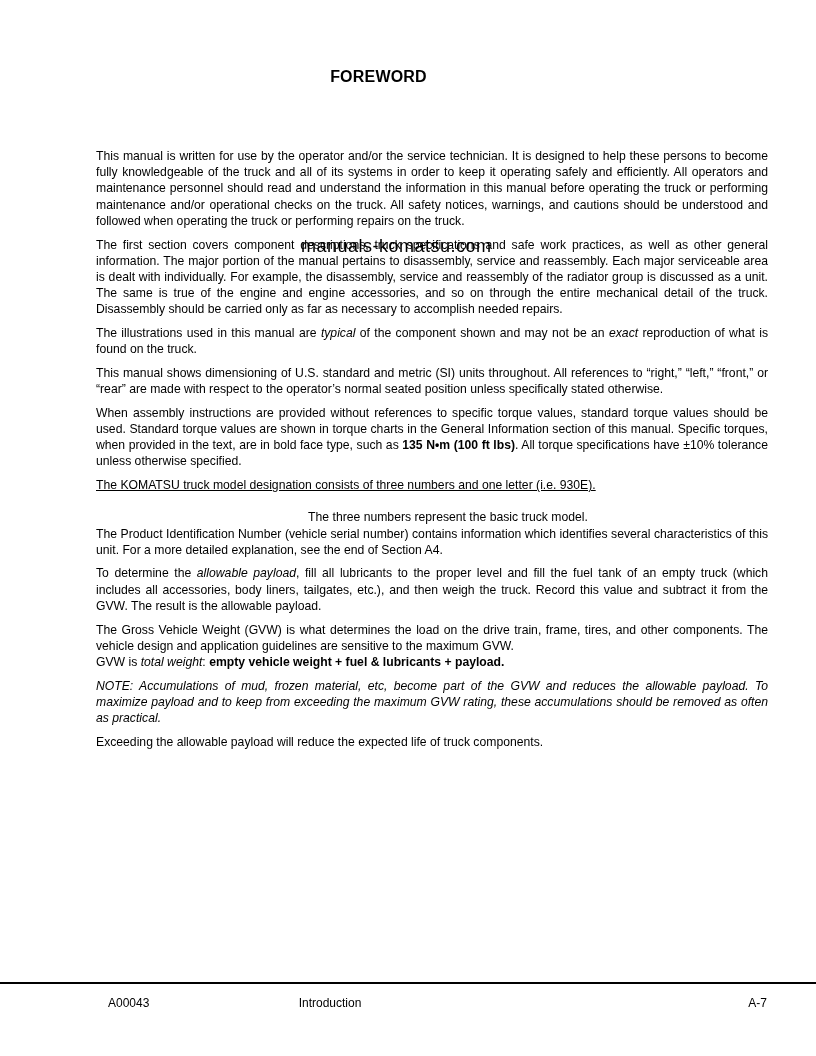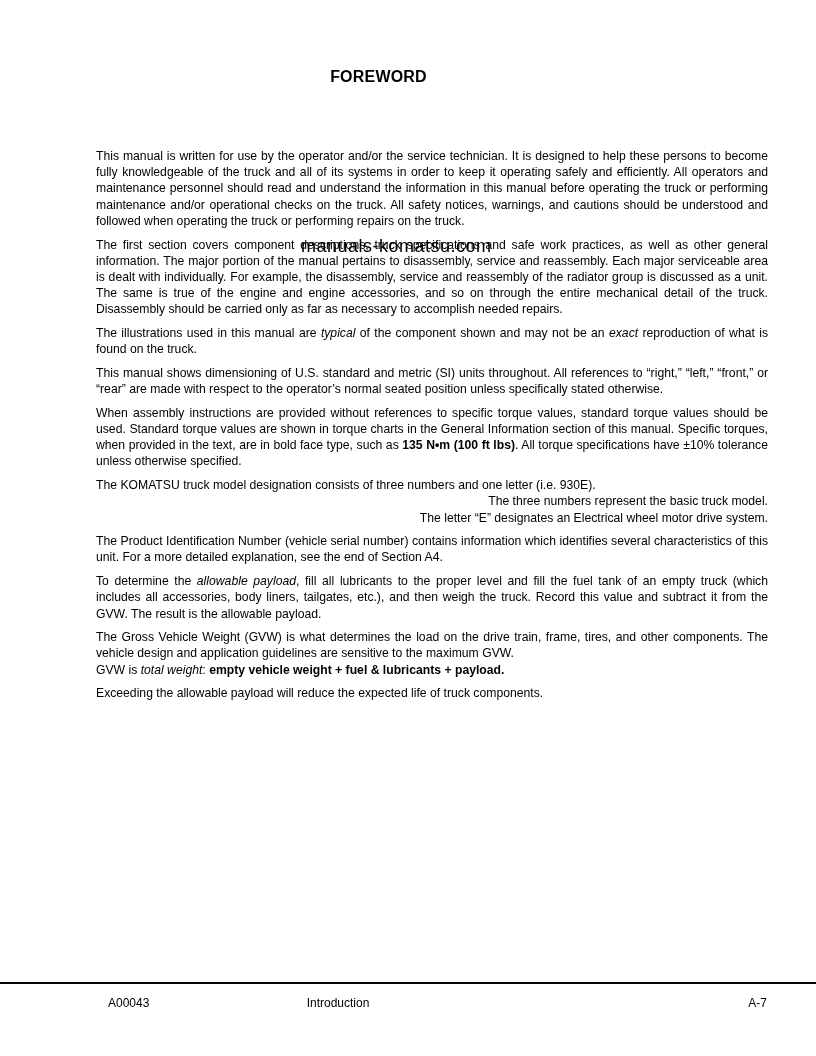--- a/index.html
+++ b/index.html
@@ -3,51 +3,51 @@
 <meta charset="utf-8">
 <style>
   html, body { margin: 0; padding: 0; background: #ffffff; }
   body { width: 816px; height: 1056px; position: relative; overflow: hidden;
          font-family: "Liberation Sans", sans-serif; color: #000; }
   .title { position: absolute; top: 68px; left: 0; width: 757px; text-align: center;
            font-size: 16px; font-weight: bold; letter-spacing: 0.2px; }
   .body { position: absolute; left: 96px; top: 148px; width: 672px;
           font-size: 12.2px; line-height: 16.2px; }
   .body p { margin: 0 0 7.5px 0; text-align: justify; }
-  .body p.tight { margin-bottom: 0; }
-  .body .indent { padding-left: 32px; text-align: right; margin-bottom: 0; }
+  .body p.tight { margin-bottom: 16px; text-decoration: underline; }
+  .body .indent { padding-left: 32px; text-align: center; margin-bottom: 0; }
   .body .indent + .indent { margin-top: 0; }
   .watermark { position: absolute; left: 301px; top: 236px; font-size: 18px;
                color: #000; letter-spacing: 0.5px; font-family: "Liberation Sans", sans-serif;
                white-space: nowrap; }
   .footer-rule { position: absolute; left: 0; top: 982px; width: 816px; height: 2px; background: #000; }
   .footer { position: absolute; top: 996px; left: 0; width: 816px; font-size: 12px; }
   .footer .left { position: absolute; left: 108px; }
-  .footer .center { position: absolute; left: 16px; width: 644px; text-align: center; }
+  .footer .center { position: absolute; left: 8px; width: 644px; text-align: center; }
   .footer .right { position: absolute; right: 49px; }
   b { font-weight: bold; }
   i { font-style: italic; }
 </style>
 </head>
 <body>
 
 <div class="title">FOREWORD</div>
 
 <div class="body">
   <p>This manual is written for use by the operator and/or the service technician. It is designed to help these persons to become fully knowledgeable of the truck and all of its systems in order to keep it operating safely and efficiently. All operators and maintenance personnel should read and understand the information in this manual before operating the truck or performing maintenance and/or operational checks on the truck. All safety notices, warnings, and cautions should be understood and followed when operating the truck or performing repairs on the truck.</p>
   <p>The first section covers component descriptions, truck specifications and safe work practices, as well as other general information. The major portion of the manual pertains to disassembly, service and reassembly. Each major serviceable area is dealt with individually. For example, the disassembly, service and reassembly of the radiator group is discussed as a unit. The same is true of the engine and engine accessories, and so on through the entire mechanical detail of the truck. Disassembly should be carried only as far as necessary to accomplish needed repairs.</p>
   <p><span>The illustrations used in this manual are </span><i>typical</i><span> of the component shown and may not be an </span><i>exact</i><span> reproduction of what is found on the truck.</span></p>
   <p>This manual shows dimensioning of U.S. standard and metric (SI) units throughout. All references to “right,” “left,” “front,” or “rear” are made with respect to the operator’s normal seated position unless specifically stated otherwise.</p>
   <p><span>When assembly instructions are provided without references to specific torque values, standard torque values should be used. Standard torque values are shown in torque charts in the General Information section of this manual. Specific torques, when provided in the text, are in bold face type, such as </span><b>135 N•m (100 ft lbs)</b><span>. All torque specifications have ±10% tolerance unless otherwise specified.</span></p>
   <p class="tight">The KOMATSU truck model designation consists of three numbers and one letter (i.e. 930E).</p>
   <p class="indent">The three numbers represent the basic truck model.</p>
-  <p class="indent" style="margin-bottom:7.5px">The letter “E” designates an Electrical wheel motor drive system.</p>
   <p>The Product Identification Number (vehicle serial number) contains information which identifies several characteristics of this unit. For a more detailed explanation, see the end of Section A4.</p>
   <p><span>To determine the </span><i>allowable payload</i><span>, fill all lubricants to the proper level and fill the fuel tank of an empty truck (which includes all accessories, body liners, tailgates, etc.), and then weigh the truck. Record this value and subtract it from the GVW. The result is the allowable payload.</span></p>
   <p><span>The Gross Vehicle Weight (GVW) is what determines the load on the drive train, frame, tires, and other components. The vehicle design and application guidelines are sensitive to the maximum GVW.</span><br><span>GVW is </span><i>total weight</i><span>: </span><b>empty vehicle weight + fuel &amp; lubricants + payload.</b></p>
+  <p><i>NOTE: Accumulations of mud, frozen material, etc, become part of the GVW and reduces the allowable payload. To maximize payload and to keep from exceeding the maximum GVW rating, these accumulations should be removed as often as practical.</i></p>
   <p>Exceeding the allowable payload will reduce the expected life of truck components.</p>
 </div>
 
 <div class="watermark">manuals-komatsu.com</div>
 
 <div class="footer-rule"></div>
 <div class="footer">
   <span class="left">A00043</span>
   <span class="center">Introduction</span>
   <span class="right">A-7</span>

